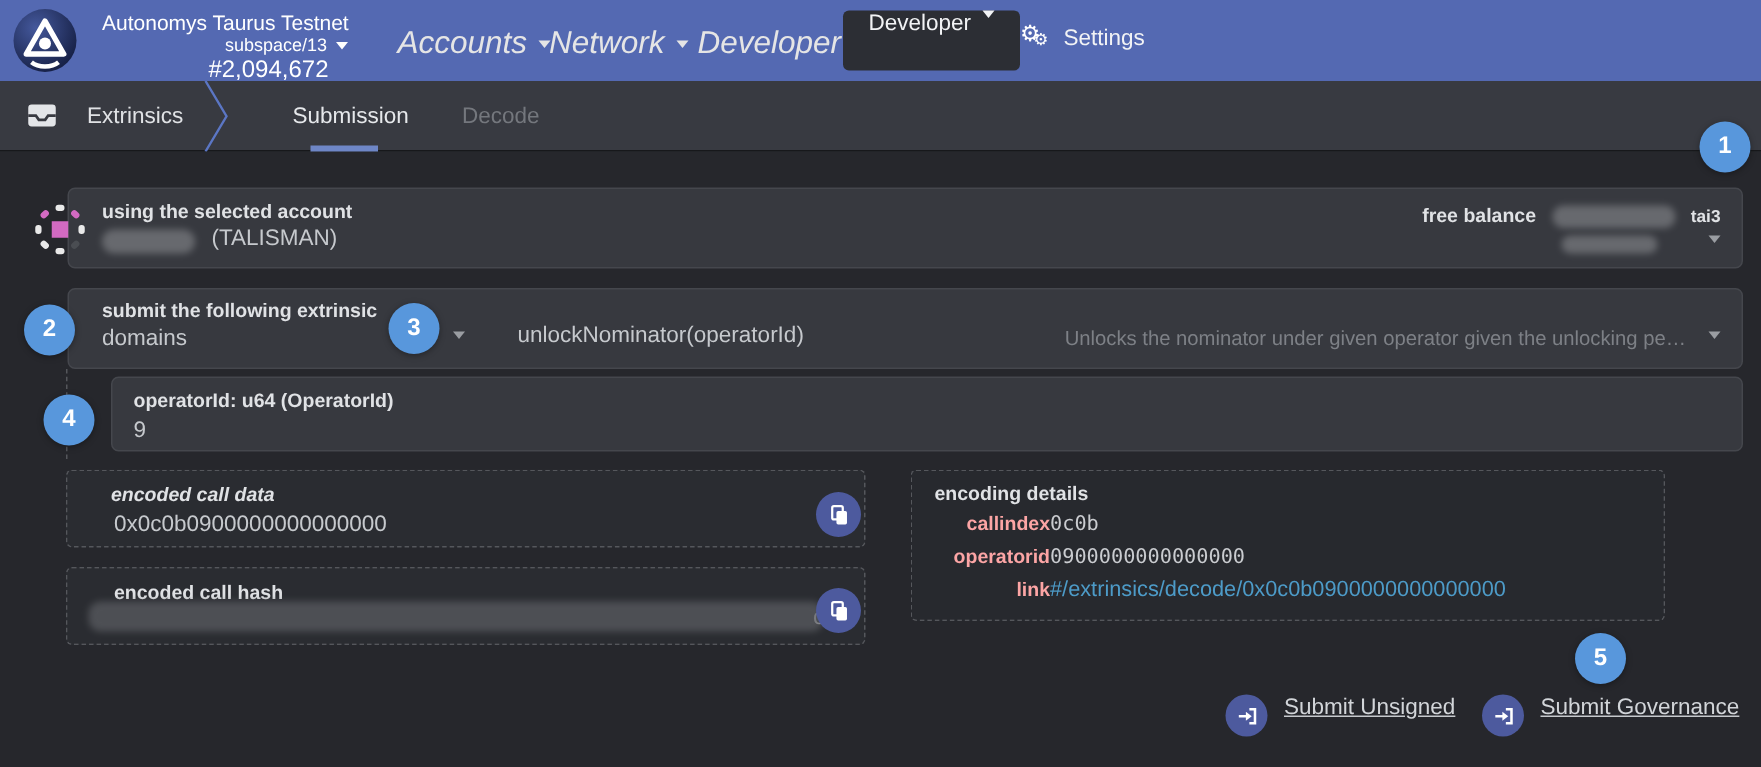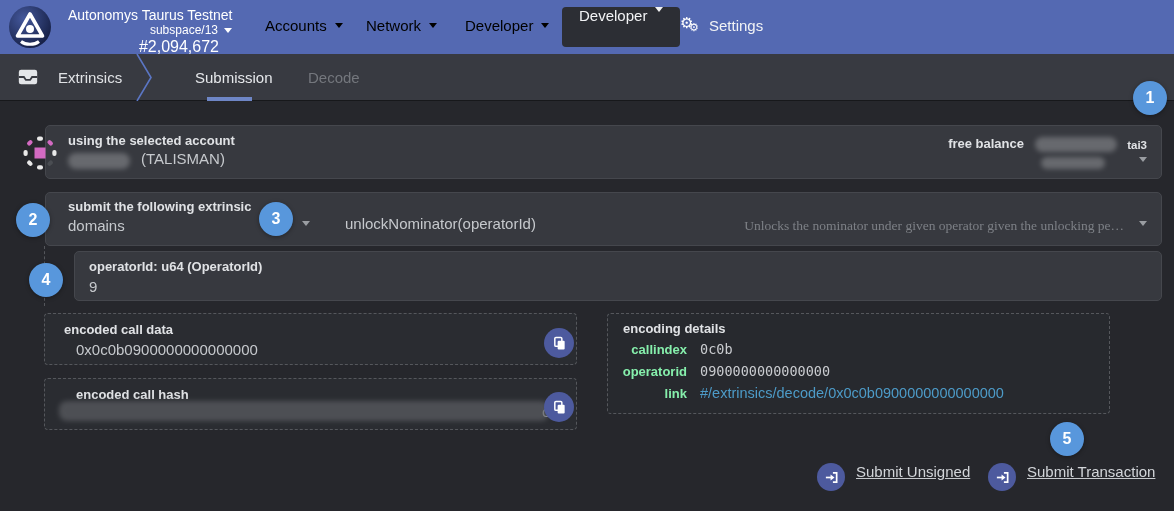--- a/index.html
+++ b/index.html
@@ -8,21 +8,21 @@
     position:relative; width:1174px; height:511px; overflow:hidden;
     font-family:"Liberation Sans", sans-serif;
     background:#26272c; color:#c6c9cd;
   }
   
   .topbar { position:absolute; left:0; top:0; width:1174px; height:54px; background:#5469b2; }
   .logo { position:absolute; left:8px; top:5px; width:44px; height:44px; cursor:pointer; }
   .brand-title { position:absolute; left:68px; top:7px; width:170px; font-size:14px; color:#fff; white-space:nowrap; }
   .brand-sub { position:absolute; left:68px; top:23px; width:164px; display:flex; justify-content:flex-end; align-items:center; gap:6px; font-size:12px; color:#fff; }
   .brand-block { position:absolute; left:68px; top:38px; width:151px; text-align:right; font-size:16px; color:#fff; }
-  .nav-item { position:absolute; top:17px; display:flex; align-items:center; gap:8px; font-size:15px; color:#000000; cursor:pointer; white-space:nowrap; }
+  .nav-item { position:absolute; top:17px; display:flex; align-items:center; gap:8px; font-size:21px; color:#e5e5e5; cursor:pointer; white-space:nowrap;font-style:italic; }
   .nav-developer { position:absolute; left:562px; top:7px; height:40px; background:#2c2e34; border-radius:4px; display:flex; align-items:flex-start; gap:8px; padding:0 17px; font-size:15px; color:#f2f3f5; cursor:pointer; }
   .nav-settings { position:absolute; left:680px; top:14px; display:flex; align-items:center; gap:7px; font-size:15px; color:#f2f3f5; cursor:pointer; }
   .gears { position:relative; width:22px; height:22px; color:#fff; }
   .gear-big { position:absolute; left:0; top:1px; font-size:15px; line-height:15px; }
   .gear-small { position:absolute; left:9px; top:8px; font-size:11px; line-height:11px; }
   .caret { display:inline-block; width:0; height:0; border-left:4.5px solid transparent; border-right:4.5px solid transparent; border-top:5.5px solid currentColor; }
   .caret.sm { border-left-width:4px; border-right-width:4px; border-top-width:5px; }
   
   .tabbar { position:absolute; left:0; top:54px; width:1174px; height:47px; background:#383a41; border-bottom:1px solid #17181b; }
   .extrinsics-icon { position:absolute; left:17px; top:66px; width:22px; height:22px; }
@@ -31,35 +31,35 @@
   .tab { position:absolute; top:69px; font-size:15px; cursor:pointer; }
   .tab.active { color:#e6e8eb; }
   .tab.inactive { color:#74777d; }
   .tab-underline { position:absolute; left:207px; top:97px; width:45px; height:4px; background:#6e86c6; }
   
   .box { position:absolute; background:#37393f; border:1px solid #45474d; border-radius:5px; }
   .dashed-box { position:absolute; background:#2a2c31; border:1px dashed #55575c; border-radius:4px; }
   .lbl { position:absolute; font-size:13px; font-weight:bold; color:#e0e2e5; white-space:nowrap; }
   .val { position:absolute; font-size:15px; color:#c6c9cd; white-space:nowrap; }
   .mono { font-family:"DejaVu Sans Mono", monospace; font-size:13.5px; color:#caccd0; }
-  .muted { color:#7d8086;font-family:Liberation Serif, serif; }
+  .muted { color:#7d8086; }
   .blur { position:absolute; background:#8f9195; opacity:.55; border-radius:8px; filter:blur(2.5px); }
   .blur.dark { background:#5d5f64; opacity:.7; }
   
   .identicon { position:absolute; left:22px; top:135px; width:36px; height:36px; z-index:3; cursor:pointer; }
   
   .badge { position:absolute; width:34px; height:34px; border-radius:50%; background:#5897dc; color:#fff; font-size:16px; font-weight:bold; display:flex; align-items:center; justify-content:center; z-index:9; box-shadow:0 1px 4px rgba(0,0,0,.35); }
   
   .icon-btn { position:absolute; width:30px; height:30px; border-radius:50%; background:#4d5a9e; display:flex; align-items:center; justify-content:center; cursor:pointer; z-index:5; }
   .submit-btn { position:absolute; display:flex; align-items:flex-start; gap:11px; cursor:pointer;text-decoration:underline; }
   .submit-btn .circ { width:28px; height:28px; border-radius:50%; background:#4d5a9e; display:flex; align-items:center; justify-content:center; }
   .submit-btn .txt { font-size:15px; color:#d2d5d9; white-space:nowrap; }
   
   .enc-row { position:absolute; left:0; width:100%; display:flex; align-items:baseline; }
-  .enc-row .k { width:92px; text-align:right; padding-right:13px; font-size:13px; font-weight:bold; color:#86efac; }
+  .enc-row .k { width:92px; text-align:right; font-size:13px; font-weight:bold; color:#fca5a5; }
   .link-text { font-size:14.5px; color:#4d9bc8; cursor:pointer; white-space:nowrap; }
   .guide { position:absolute; left:44px; top:246px; height:60px; border-left:1px dashed #54565b; }
 </style>
 </head>
 <body>
 
 <div id="app">
 
   <div class="topbar">
     <div class="logo">
@@ -166,21 +166,21 @@
     <span class="caret" style="position:absolute; right:14px; top:28px; color:#9a9da2;"></span>
   </div>
 
   <div class="guide"></div>
   <div class="box" style="left:74px; top:251px; width:1088px; height:50px;">
     <div class="lbl" style="left:14px; top:7px;">operatorId: u64 (OperatorId)</div>
     <div class="val" style="left:14px; top:26px;">9</div>
   </div>
 
   <div class="dashed-box" style="left:44px; top:313px; width:533px; height:52px;">
-    <div class="lbl" style="left:19px; top:8px;">encoded call data</div>
+    <div class="lbl" style="left:29px; top:8px;font-style:italic;">encoded call data</div>
     <div class="val" style="left:31px; top:27px;">0x0c0b0900000000000000</div>
   </div>
   <div class="icon-btn" style="left:544px; top:328px;">
     <svg width="15" height="15" viewBox="0 0 16 16">
       <rect x="3" y="1.5" width="7.5" height="9.5" rx="1.2" fill="none" stroke="#fff" stroke-width="1.6"></rect>
       <rect x="6" y="5" width="7.5" height="9.5" rx="1.2" fill="#fff"></rect>
     </svg>
   </div>
 
   <div class="dashed-box" style="left:44px; top:378px; width:533px; height:52px;">
@@ -222,16 +222,16 @@
     <span class="txt">Submit Unsigned</span>
   </div>
   <div class="submit-btn" style="left:988px; top:463px;">
     <span class="circ">
       <svg width="15" height="15" viewBox="0 0 16 16">
         <path d="M9.5 3 H13.5 V13 H9.5" fill="none" stroke="#fff" stroke-width="1.8"></path>
         <line x1="2" y1="8" x2="8.5" y2="8" stroke="#fff" stroke-width="1.8"></line>
         <polygon points="7,4.8 11.2,8 7,11.2" fill="#fff"></polygon>
       </svg>
     </span>
-    <span class="txt">Submit Transaction</span>
+    <span class="txt">Submit Governance</span>
   </div>
 
 </div>
 
 </body></html>

